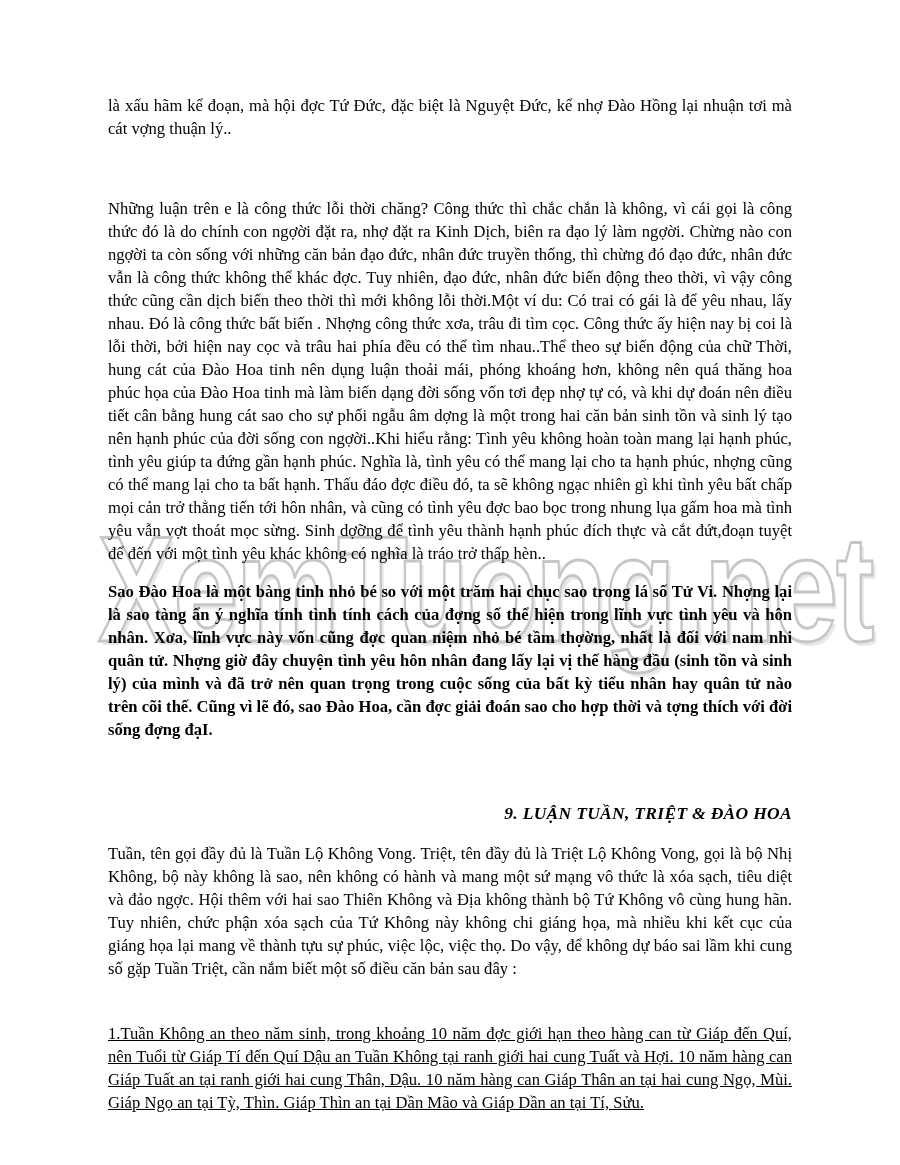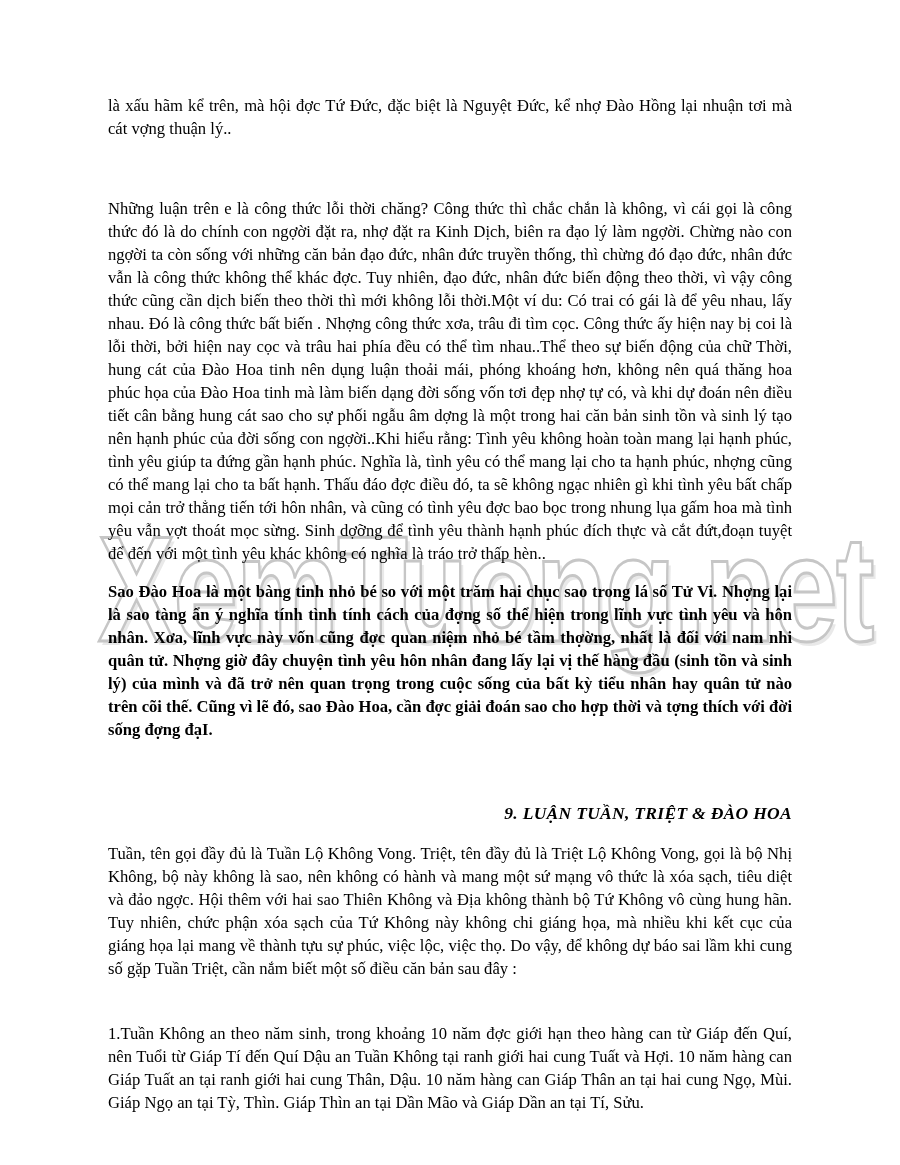--- a/index.html
+++ b/index.html
@@ -60,21 +60,21 @@
   .section-heading {
     margin: 60px 0 0 0;
     text-align: right;
     font-size: 17.5px;
     line-height: 24px;
     font-weight: bold;
     font-style: italic;
     letter-spacing: 0.3px;
   }
   .para-4 { margin-top: 17px !important; font-family: Liberation Serif, serif; }
-  .para-5 { margin-top: 42px !important; }
+  .para-5 { margin-top: 42px !important; text-decoration: underline; }
   
   .footer {
     position: absolute;
     left: 0;
     top: 1184px;
     width: 900px;
     text-align: center;
     z-index: 2;
   }
   .footer-inner {
@@ -95,21 +95,21 @@
   }
 </style>
 </head>
 <body>
 
 <div class="page">
 
   <div class="watermark">XemTuong.net</div>
 
   <div class="content">
-    <p class="para-1">là xấu hãm kể trên, mà hội đợc Tứ Đức, đặc biệt là Nguyệt Đức, kể nhợ Đào Hồng lại nhuận tơi mà cát vợng thuận lý..</p>
+    <p class="para-1">là xấu hãm kể đoạn, mà hội đợc Tứ Đức, đặc biệt là Nguyệt Đức, kể nhợ Đào Hồng lại nhuận tơi mà cát vợng thuận lý..</p>
 
     <p class="para-2">Những luận trên e là công thức lỗi thời chăng? Công thức thì chắc chắn là không, vì cái gọi là công thức đó là do chính con ngợời đặt ra, nhợ đặt ra Kinh Dịch, biên ra đạo lý làm ngợời. Chừng nào con ngợời ta còn sống với những căn bản đạo đức, nhân đức truyền thống, thì chừng đó đạo đức, nhân đức vẫn là công thức không thể khác đợc. Tuy nhiên, đạo đức, nhân đức biến động theo thời, vì vậy công thức cũng cần dịch biến theo thời thì mới không lỗi thời.Một ví du: Có trai có gái là để yêu nhau, lấy nhau. Đó là công thức bất biến . Nhợng công  thức xơa, trâu đi tìm cọc. Công thức ấy hiện nay bị coi là lỗi thời, bởi hiện nay cọc và trâu hai phía đều có thể tìm nhau..Thể theo sự biến động của chữ Thời, hung cát của Đào Hoa tinh nên dụng luận thoải mái, phóng khoáng hơn, không nên quá thăng hoa phúc họa của Đào Hoa tinh mà làm biến dạng đời sống vốn tơi đẹp nhợ tự có, và khi dự đoán nên điều tiết cân bằng hung cát sao cho sự phối ngẫu âm dợng là một trong hai căn bản sinh tồn và sinh lý tạo nên hạnh phúc của đời sống con ngợời..Khi hiểu rằng: Tình yêu không hoàn toàn mang lại hạnh phúc, tình yêu giúp ta đứng gần hạnh phúc. Nghĩa là, tình yêu có thể mang lại cho ta hạnh phúc, nhợng cũng có thể mang lại cho ta bất hạnh. Thấu đáo đợc điều đó, ta sẽ không ngạc nhiên gì khi tình yêu bất chấp mọi cản trở thẳng tiến tới hôn nhân, và cũng có tình yêu đợc bao bọc trong nhung lụa gấm hoa mà tình yêu vẫn vợt thoát mọc sừng. Sinh dợỡng để tình yêu thành hạnh phúc đích thực và cắt đứt,đoạn tuyệt để đến với một tình yêu khác không có nghĩa là tráo trở thấp hèn..</p>
 
     <p class="para-3">Sao Đào Hoa là một bàng tinh nhỏ bé so với một trăm hai chục sao trong lá số Tử Vi. Nhợng lại là sao tàng ẩn ý nghĩa tính tình tính cách của đợng số thể hiện trong lĩnh vực tình yêu và hôn nhân. Xơa, lĩnh vực này vốn cũng đợc quan niệm nhỏ bé tầm thợờng, nhất là đối với nam nhi quân tử. Nhợng giờ đây chuyện tình yêu hôn nhân đang lấy lại vị thế hàng đầu (sinh tồn và sinh lý) của mình và đã trở nên quan trọng trong cuộc sống của bất kỳ tiểu nhân hay quân tử nào trên cõi thế. Cũng vì lẽ đó, sao Đào Hoa, cần đợc giải đoán sao cho hợp thời và tợng thích với đời sống đợng đạI.</p>
 
     <h2 class="section-heading">9. LUẬN TUẦN, TRIỆT &amp; ĐÀO HOA</h2>
 
     <p class="para-4">Tuần, tên gọi đầy đủ là Tuần Lộ Không Vong. Triệt, tên đầy đủ là Triệt Lộ Không Vong, gọi là bộ Nhị Không, bộ này không là sao, nên không có hành và mang một sứ mạng vô thức là xóa sạch, tiêu diệt và đảo ngợc. Hội thêm với hai sao Thiên Không và Địa không thành bộ Tứ Không vô cùng hung hãn. Tuy nhiên, chức phận xóa sạch của Tứ Không này không chi giáng họa, mà nhiều khi kết cục của giáng họa lại  mang về thành tựu sự phúc, việc lộc, việc thọ. Do vậy, để không dự báo sai lầm khi cung số gặp Tuần Triệt, cần nắm biết một số điều căn bản sau đây :</p>
 
     <p class="para-5">1.Tuần Không an theo năm sinh, trong khoảng 10 năm đợc giới hạn theo hàng can từ Giáp đến Quí, nên Tuổi từ Giáp Tí đến Quí Dậu an Tuần Không tại ranh giới hai cung Tuất và Hợi. 10 năm hàng can Giáp Tuất an tại ranh giới hai cung Thân, Dậu. 10 năm hàng can Giáp Thân an tại hai cung Ngọ, Mùi. Giáp Ngọ an tại Tỳ, Thìn. Giáp Thìn an tại Dần Mão và Giáp Dần an tại Tí, Sửu.</p>

